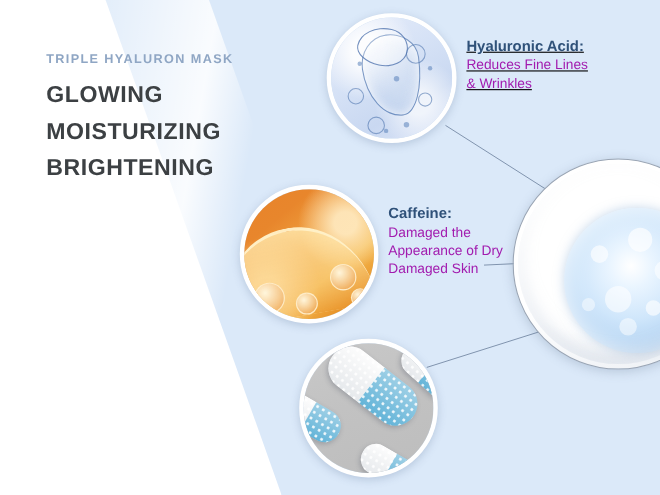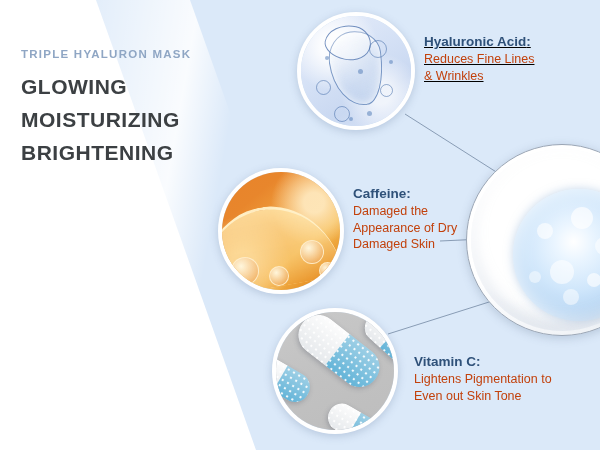--- a/index.html
+++ b/index.html
@@ -18,21 +18,21 @@
     clip-path:polygon(0 0, 96px 0, 256px 450px, 0 450px);
   }
   .wedge-soft{
     position:absolute;left:60px;top:0;width:230px;height:450px;
     background:linear-gradient(100deg,rgba(255,255,255,0) 0%,rgba(255,255,255,.85) 45%,rgba(255,255,255,0) 62%);
     clip-path:polygon(36px 0, 130px 0, 290px 450px, 120px 450px);
     pointer-events:none;
   }
 
   
-  .headline{position:absolute;left:21px;top:48px;width:240px;}
+  .headline{position:absolute;left:42px;top:48px;width:240px;}
   .eyebrow{
     font-size:11.5px;font-weight:bold;letter-spacing:1.25px;
     color:#8fa6c4;white-space:nowrap;
   }
   .h1{
     margin-top:10px;
     font-size:21px;line-height:33px;font-weight:bold;
     letter-spacing:.5px;color:#3c4043;
   }
   .h1 div{white-space:nowrap;}
@@ -144,21 +144,21 @@
   }
 
   
   .callout{position:absolute;}
   .ing-name{
     font-size:13.5px;font-weight:bold;color:#2f5179;line-height:17px;
     margin-bottom:1px;white-space:nowrap;
   }
   .ing-name .colon{font-weight:bold;color:#2f5179;}
   .ing-desc{
-    font-size:12.5px;line-height:16.5px;color:#c2410c;
+    font-size:12.5px;line-height:16.5px;color:#a21caf;
   }
   .ing-desc div{white-space:nowrap;}
 
   .p1{left:424px;top:33px;text-decoration:underline;}
   .p2{left:353px;top:185px;}
   .p3{left:414px;top:353px;}
 </style>
 </head>
 <body>
 
@@ -253,21 +253,14 @@
 
   <div class="callout p2">
     <div class="ing-name"><span>Caffeine</span><span class="colon">:</span></div>
     <div class="ing-desc">
       <div>Damaged the</div>
       <div>Appearance of Dry</div>
       <div>Damaged Skin</div>
     </div>
   </div>
 
-  <div class="callout p3">
-    <div class="ing-name"><span>Vitamin C</span><span class="colon">:</span></div>
-    <div class="ing-desc">
-      <div>Lightens Pigmentation to</div>
-      <div>Even out Skin Tone</div>
-    </div>
-  </div>
 
 </div>
 
 </body></html>

